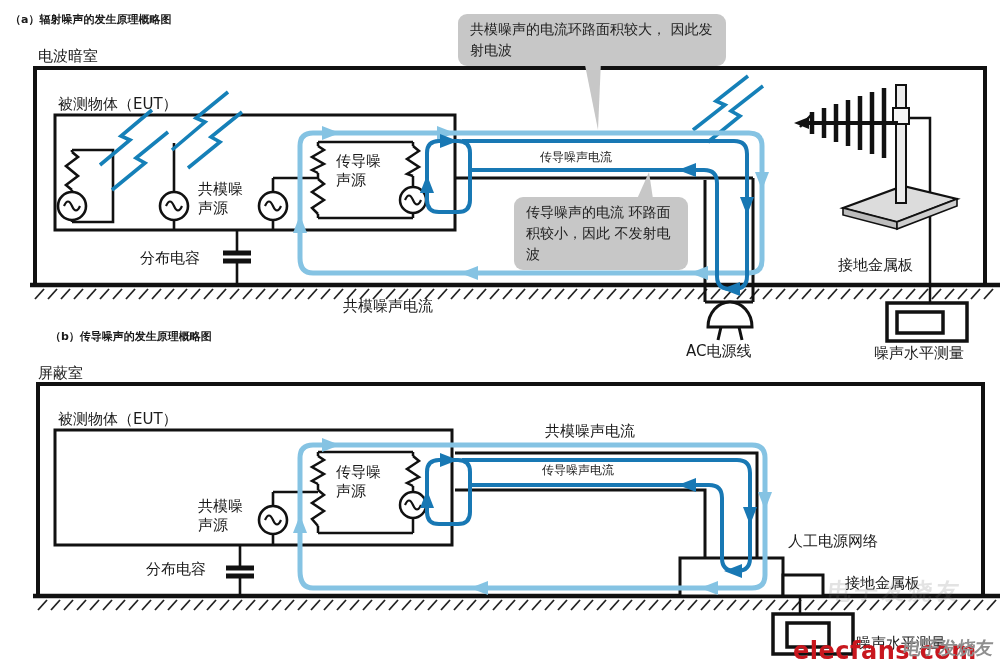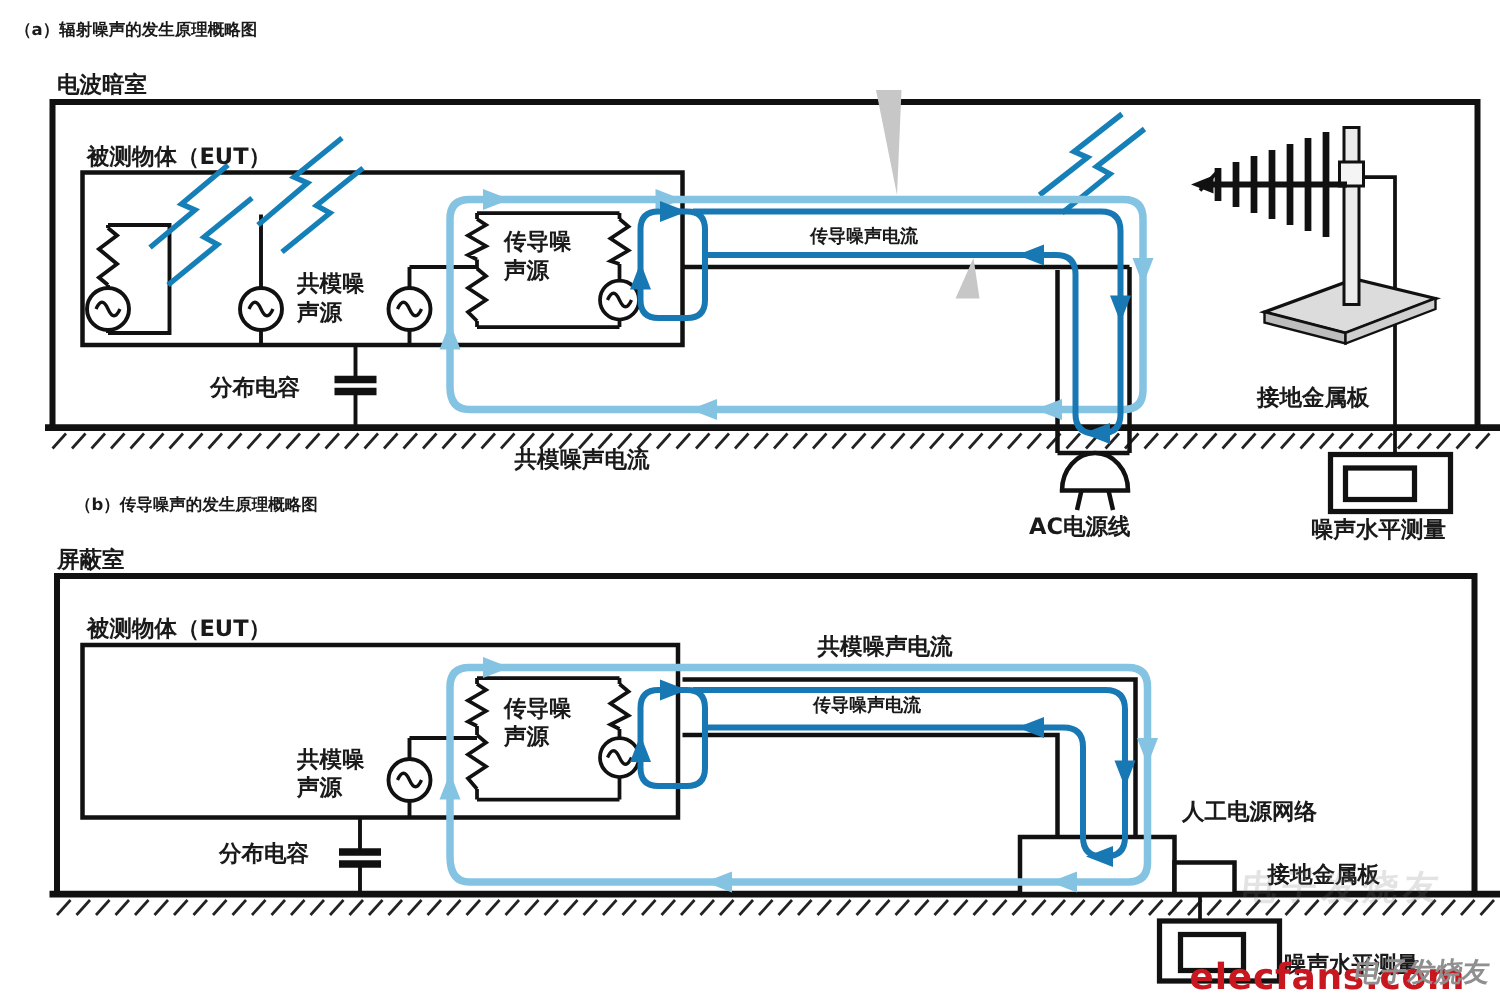--- a/index.html
+++ b/index.html
@@ -1,19 +1,19 @@
 <!DOCTYPE html>
 <html><head>
 <meta charset="utf-8">
 <style>
   html,body{margin:0;padding:0;background:#fff;}
   .stage{position:relative;width:1000px;height:667px;background:#fff;overflow:hidden;
          font-family:"DejaVu Sans",sans-serif;color:#1a1a1a;}
   .stage svg{position:absolute;left:0;top:0;}
-  .lbl{position:absolute;white-space:pre-line;line-height:1.25;font-size:15px;font-weight:700;color:#1a1a1a;}
+  .lbl{position:absolute;white-space:pre-line;line-height:1.25;font-size:15px;font-weight:400;color:#1a1a1a;}
   .title{font-size:11px;font-weight:600;}
   .small{font-size:12px;}
   .callout{position:absolute;background:#c7c7c7;border-radius:9px;padding:5px 12px;
            font-size:14px;font-weight:500;line-height:1.5;color:#222;}
   .wm-red{position:absolute;font-size:24px;font-weight:700;color:#c8171e;letter-spacing:0.5px;}
   .wm-grey{position:absolute;font-size:18px;font-weight:700;color:#8f8f8f;transform:skewX(-8deg);}
   .wm-ghost{position:absolute;font-size:23px;font-weight:700;color:#777;opacity:.2;transform:skewX(-6deg);letter-spacing:4px;}
 </style>
 </head>
 <body>
@@ -352,20 +352,25 @@
 声源</div>
 <div class="lbl" style="left:336px;top:152px;">传导噪
 声源</div>
 <div class="lbl" style="left:140px;top:249px;">分布电容</div>
 <div class="lbl" style="left:343px;top:297px;">共模噪声电流</div>
 <div class="lbl small" style="left:540px;top:150px;">传导噪声电流</div>
 <div class="lbl" style="left:686px;top:342px;">AC电源线</div>
 <div class="lbl" style="left:838px;top:256px;">接地金属板</div>
 <div class="lbl" style="left:874px;top:344px;">噪声水平测量</div>
 
+<div class="callout" style="left:458px;top:14px;width:244px;">共模噪声的电流环路面积较大，
+因此发射电波</div>
+<div class="callout" style="left:514px;top:197px;width:150px;">传导噪声的电流
+环路面积较小，因此
+不发射电波</div>
 
 <div class="lbl title" style="left:10px;top:330px;margin-left:40px;">（b）传导噪声的发生原理概略图</div>
 <div class="lbl" style="left:38px;top:364px;">屏蔽室</div>
 <div class="lbl" style="left:58px;top:410px;">被测物体（EUT）</div>
 <div class="lbl" style="left:198px;top:497px;">共模噪
 声源</div>
 <div class="lbl" style="left:336px;top:463px;">传导噪
 声源</div>
 <div class="lbl" style="left:146px;top:560px;">分布电容</div>
 <div class="lbl" style="left:545px;top:422px;">共模噪声电流</div>

